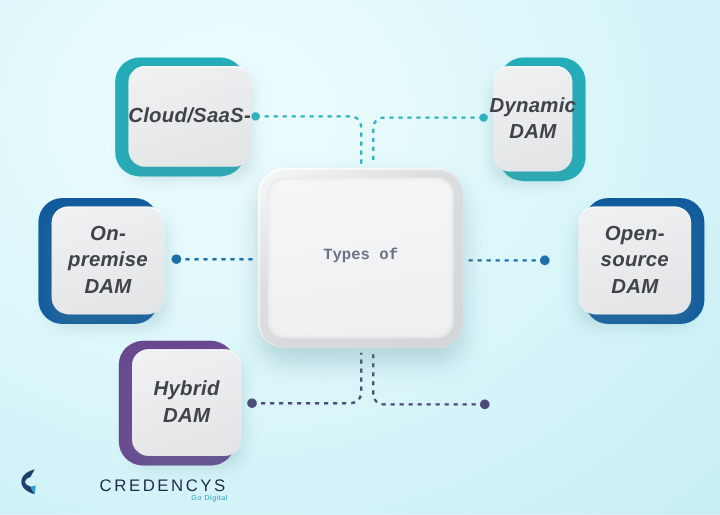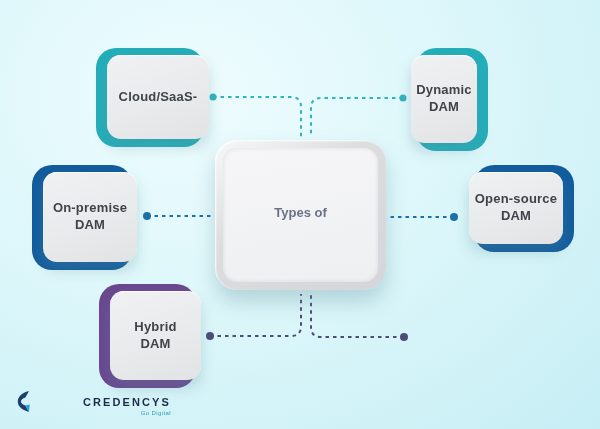--- a/index.html
+++ b/index.html
@@ -26,44 +26,45 @@
   .accent.blue{background:#125c9e;}
   .accent.purple{background:#6a4890;}
   .card{
     position:relative;z-index:2;width:100%;height:100%;
     background:linear-gradient(160deg,#f0f1f2 0%,#e9eaeb 55%,#e2e3e5 100%);
     border-radius:14px;
     box-shadow:0 8px 14px rgba(90,140,150,.28), inset 0 1px 0 #fbfbfc;
     display:flex;align-items:center;justify-content:center;text-align:center;
   }
   .label{
-    font-size:13px;font-weight:bold;color:#3e4449;line-height:1.3;letter-spacing:.2px;
+    font-size:17px;font-weight:bold;color:#3e4449;line-height:1.3;letter-spacing:.2px;font-style:italic;
   }
 
   .center-box{
     position:absolute;left:215px;top:140px;width:171px;height:150px;
     background:linear-gradient(145deg,#f7f8f8 0%,#dcdddf 40%,#d4d5d8 100%);
     border-radius:22px;
     box-shadow:0 12px 20px rgba(100,150,160,.35), inset 1px 1px 2px #ffffff;
     z-index:2;
+    font-family:Liberation Mono, monospace;
   }
   .center-inner{
     position:absolute;inset:8px;border-radius:14px;
     background:linear-gradient(170deg,#f6f6f8 0%,#eeeff1 100%);
     box-shadow:inset 0 0 4px rgba(120,120,130,.18);
     display:flex;flex-direction:column;align-items:center;justify-content:center;
     text-align:center;padding:4px 8px;box-sizing:border-box;
   }
   .eyebrow{font-size:13px;font-weight:bold;color:#6a7386;margin-bottom:5px;}
   .center-title{font-size:20px;font-weight:bold;color:#20348f;line-height:1.22;letter-spacing:.2px;}
 
   .logo{position:absolute;left:17px;top:390px;display:flex;align-items:flex-start;z-index:3;}
   .logo-icon{width:16px;height:23px;margin-right:4px;}
   .logo-text{display:flex;flex-direction:column;align-items:flex-end;}
-  .brand{font-size:11px;font-weight:bold;letter-spacing:2.1px;color:#1e2a4a;line-height:1;margin-top:7px;padding-left:46px;}
+  .brand{font-size:14px;font-weight:normal;letter-spacing:2.1px;color:#1e2a4a;line-height:1;margin-top:7px;padding-left:46px;}
   .tagline{font-size:6px;color:#2b9fb0;letter-spacing:.4px;margin-top:2px;}
 </style>
 </head>
 <body>
 
 <div class="stage">
 
   <svg class="connectors" viewBox="0 0 600 429">
 
     <path class="conn teal" d="M 213 97 H 291 Q 301 97 301 107 V 137"></path>
@@ -107,21 +108,21 @@
   <div class="node" style="left:43px;top:172px;width:94px;height:90px;">
     <div class="accent left blue"></div>
     <div class="card">
       <div class="label">
         <span>On-premise</span><br>
         <span>DAM</span>
       </div>
     </div>
   </div>
 
-  <div class="node" style="left:469px;top:172px;width:94px;height:72px;">
+  <div class="node" style="left:482px;top:172px;width:94px;height:90px;">
     <div class="accent right blue"></div>
     <div class="card">
       <div class="label">
         <span>Open-source</span><br>
         <span>DAM</span>
       </div>
     </div>
   </div>
 
   <div class="node" style="left:110px;top:291px;width:91px;height:89px;">

